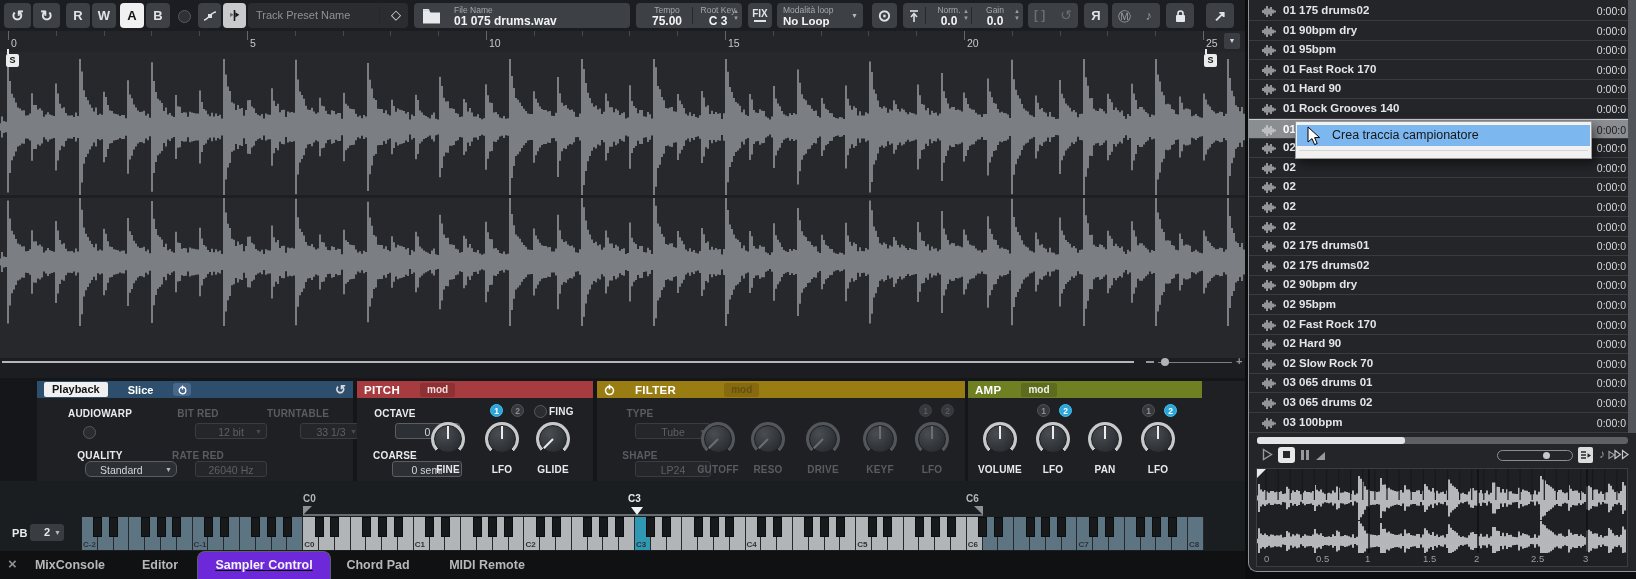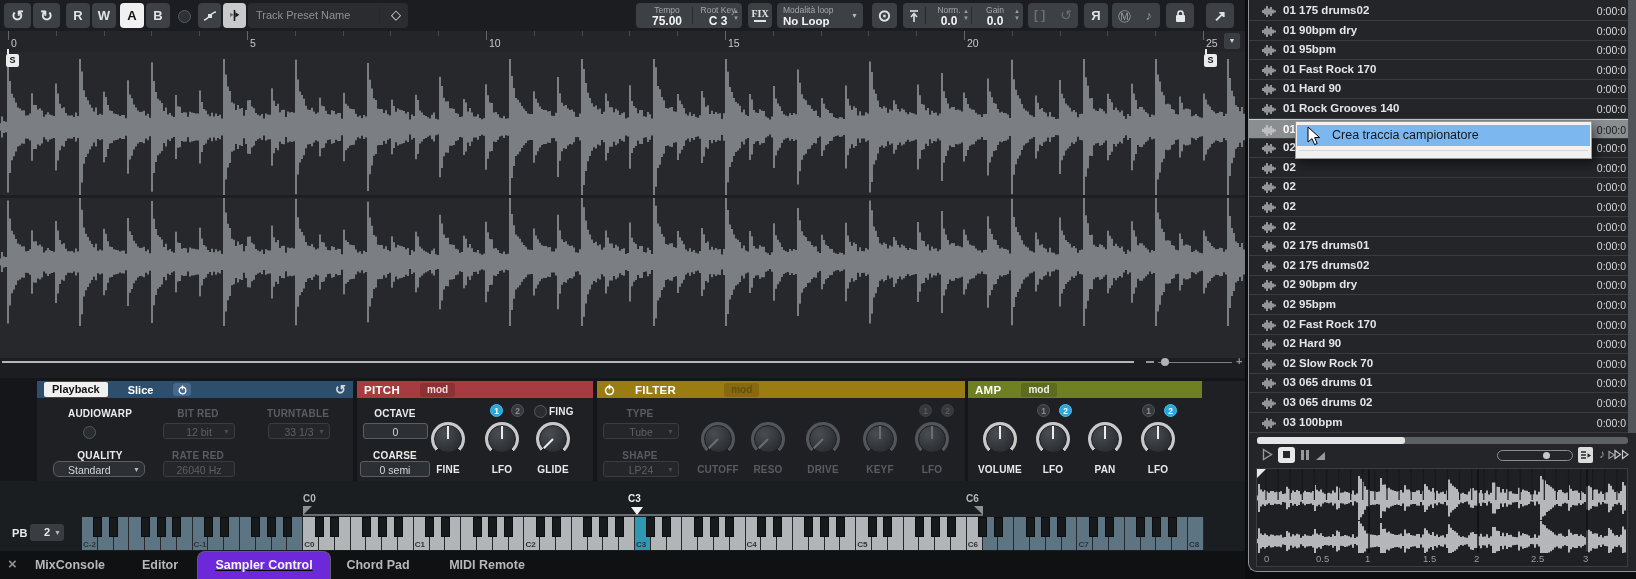--- a/index.html
+++ b/index.html
@@ -46,21 +46,21 @@
 
   
   #sampler{position:absolute;left:0;top:378px;width:1245px;height:103px;background:#141619;}
   .sec{position:absolute;top:3px;height:100px;background:#1e2023;}
   .sech{position:absolute;left:0;top:0;height:17px;display:flex;align-items:center;gap:20px;padding:0 7px;box-sizing:border-box;}
   .sect{font-size:11.5px;font-weight:bold;color:#fff;letter-spacing:.3px;}
   .mod{font-size:10px;font-weight:bold;padding:0px 7px 1px;border-radius:2px;line-height:13px;}
   .slabel{position:absolute;font-size:10px;font-weight:bold;color:#e9eaeb;text-align:center;letter-spacing:.2px;}
   .slabel.dis,.sect.dis{color:#595c60;}
   .vbox{position:absolute;height:16px;background:#2c2f33;border:1px solid #5a5d61;border-radius:3px;color:#d4d5d7;
-        font-size:10.5px;text-align:center;line-height:16px;box-sizing:border-box;}
+        font-size:10.5px;text-align:center;line-height:16px;box-sizing:border-box;margin-left:32px;}
   .vbox.dis{background:#242629;border-color:#3a3d40;color:#5d6064;}
   .vbox .ddarr{position:absolute;right:4px;top:0;line-height:16px;}
   .vbox.dis .ddarr{color:#4a4d50;}
   .knob{position:absolute;width:34px;height:34px;border-radius:50%;
         background:conic-gradient(from 225deg, var(--ring) 0 270deg, transparent 270deg 360deg);}
   .knob i{position:absolute;inset:3px;border-radius:50%;background:radial-gradient(circle at 35% 30%, #4a4e53, #2c2f33 72%);
         border:1px solid #1e2023;box-sizing:border-box;}
   .knob b{position:absolute;left:50%;top:50%;width:2px;height:13px;margin-left:-1px;transform-origin:50% 0;
         transform:rotate(var(--a));background:var(--ptr);}
   .knob.on{--ring:#c7c9cb;--ptr:#ebecec;}
@@ -161,36 +161,46 @@
           <path d="M6.5 1v11" stroke="#17181a" stroke-width="1.6"></path>
           <path d="M7.3 3.2l4 2.6-4 2.6z" fill="#17181a"></path>
           <path d="M5.7 5.8l-3.6 2.1v-4.2z" fill="#17181a" opacity=".55"></path>
         </svg>
       </div>
       <div class="tval" style="left:248px;width:160px;background:#2a2c30;">
         <span style="position:absolute;left:8px;top:6px;font-size:11px;color:#8f9294;">Track Preset Name</span>
         <div class="tdiv" style="right:28px;"></div>
         <span style="position:absolute;right:7px;top:4px;font-size:13px;color:#e8e9ea;">◇</span>
       </div>
+      <div class="tval" style="left:414px;width:216px;">
+        <svg width="19" height="16" viewBox="0 0 19 16" style="position:absolute;left:8px;top:5px;">
+          <path d="M1 2.5h6l1.6 2H18v11H1z" fill="#e8e9ea"></path>
+          <path d="M1 1h5.6l1.4 1.8H1z" fill="#e8e9ea"></path>
+        </svg>
+        <div class="tv" style="margin-left:34px;">
+          <span class="tv-lab">File Name</span>
+          <span class="tv-val">01 075 drums.wav</span>
+        </div>
+      </div>
       <div class="tval" style="left:636px;width:106px;">
         <div class="tv" style="position:absolute;left:0;width:50px;text-align:center;">
           <span class="tv-lab">Tempo</span>
           <span class="tv-val">75.00</span>
         </div>
         <div class="tdiv" style="left:56px;"></div>
         <div class="tv" style="position:absolute;left:58px;width:36px;text-align:center;">
           <span class="tv-lab">Root Key</span>
           <span class="tv-val">C 3</span>
         </div>
         <div class="spin">
             <span>▲</span>
             <span>▼</span>
           </div>
       </div>
-      <div class="tbtn" style="left:748px;width:24px;flex-direction:column;font-size:10px;line-height:10px;font-family:Liberation Serif, serif;">
+      <div class="tbtn" style="left:748px;width:24px;flex-direction:column;font-size:10px;line-height:10px;">
         <span>FIX</span>
         <span style="display:block;width:12px;height:2px;background:#e2e3e4;margin-top:1px;"></span>
       </div>
       <div class="tval" style="left:777px;width:86px;">
         <div class="tv">
           <span class="tv-lab">Modalità loop</span>
           <span class="tv-val" style="font-size:11.5px;">No Loop</span>
         </div>
         <span class="ddarr" style="position:absolute;right:5px;top:9px;">▼</span>
       </div>

